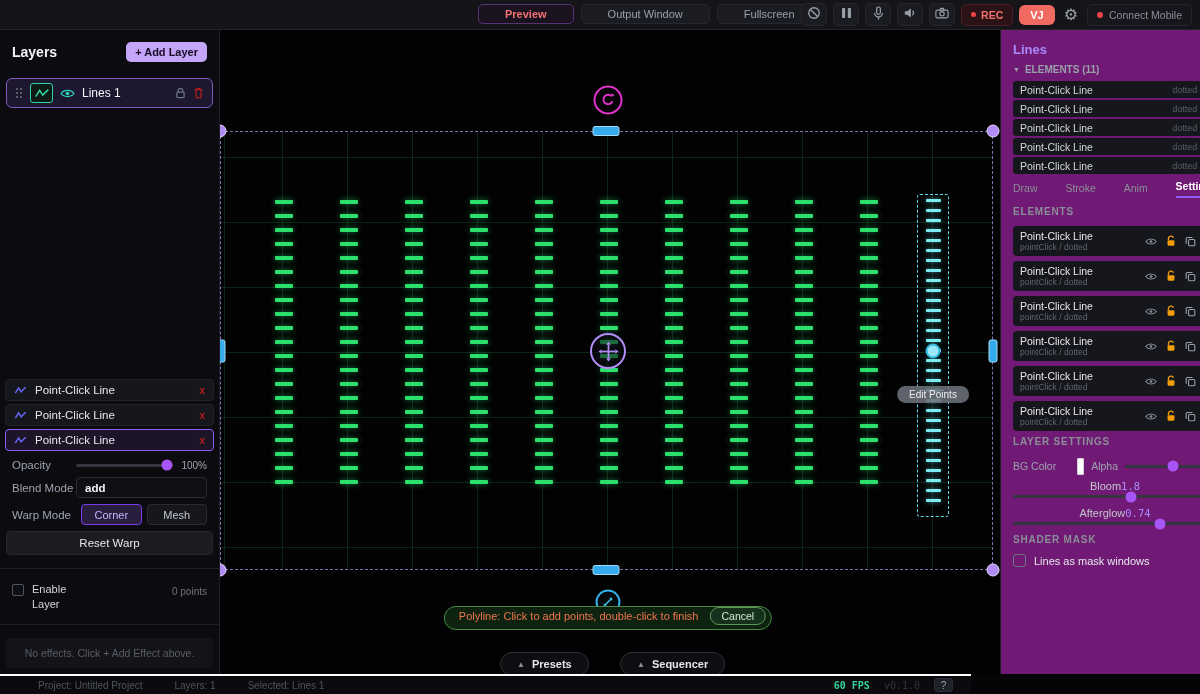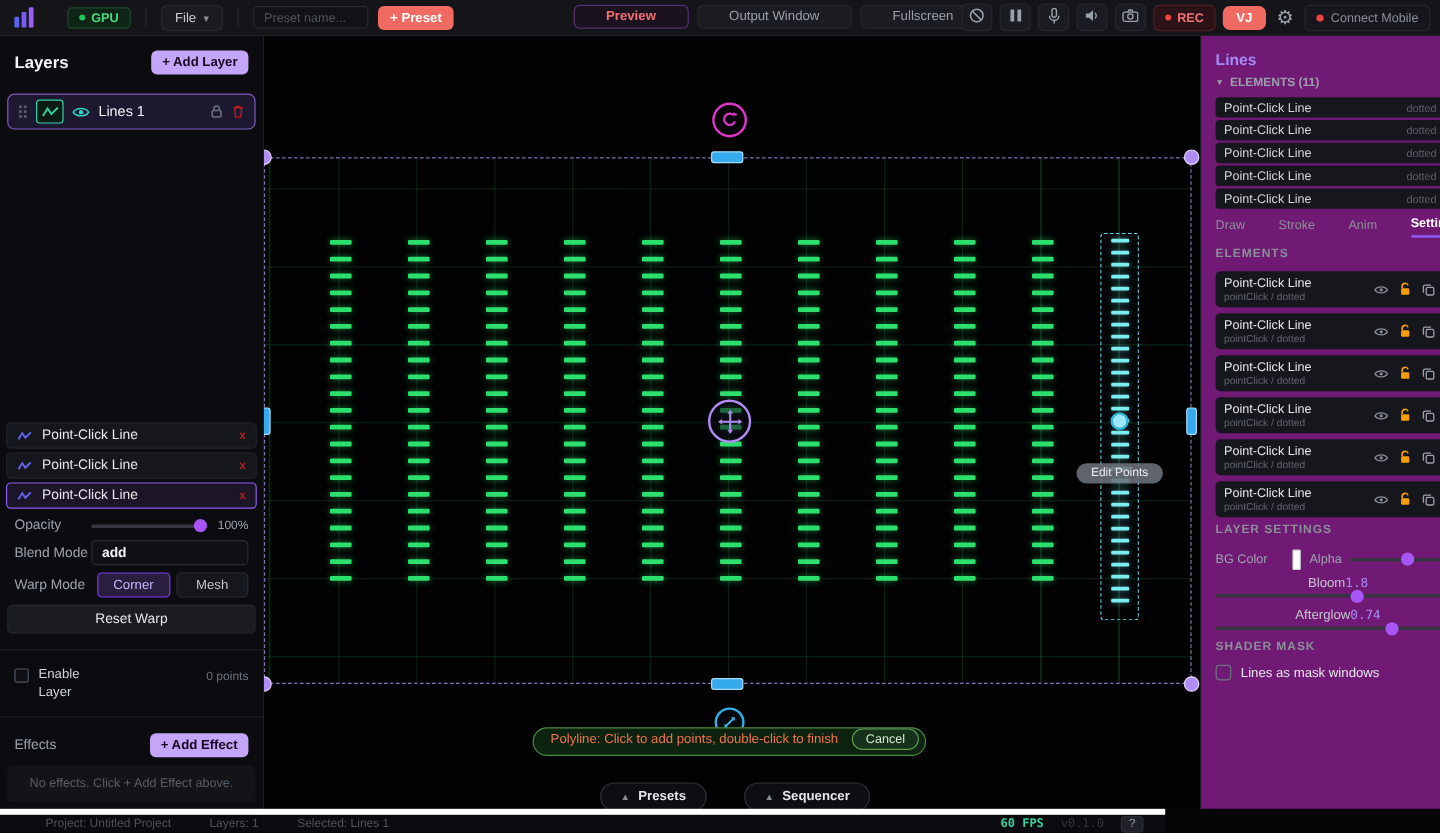--- a/index.html
+++ b/index.html
@@ -135,52 +135,33 @@
   .cv-status-text { color:#7d828c; font-size:10.5px; }
   .grid-btn { width:20px; height:16px; background:#1593ad; border:none; border-radius:3px; color:#eafcff; font-size:11px; font-weight:bold; display:flex; align-items:center; justify-content:center; cursor:pointer; margin-left:6px; }
   .grid-input { width:44px; height:16px; background:#101014; border:1px solid #2a2a32; border-radius:3px; color:#d0d3da; font-size:10px; text-align:center; font-family:"Liberation Sans",sans-serif; }
   .snap-btn { display:flex; align-items:center; gap:4px; background:#2e2713; border:1px solid #6b5d1e; border-radius:3px; color:#e8c546; font-size:10px; font-weight:bold; padding:2px 7px; cursor:pointer; }
   .pill-btn { position:absolute; display:flex; align-items:center; gap:7px; background:#0d0d12; border:1px solid #2f2f38; border-radius:13px; color:#e5e7eb; font-size:11px; font-weight:bold; padding:5px 16px; cursor:pointer; }
   .pill-btn .tri { color:#8a8f97; font-size:8px; }
   .presets-pill { left:280px; top:622px; }
   .sequencer-pill { left:400px; top:622px; }
 
   
-  .statusbar { position:absolute; left:0; top:674px; width:971px; height:20px; background:#0b0b0f; border-top:5px solid #ffffff; display:flex; align-items:center; padding:0 18px 0 38px; z-index:30; }
+  .statusbar { position:absolute; left:0; top:674px; width:971px; height:20px; background:#0b0b0f; border-top:2px solid #ffffff; display:flex; align-items:center; padding:0 18px 0 38px; z-index:30; }
   .sb-left { display:flex; gap:32px; color:#4e535b; font-size:10px; }
   .sb-right { margin-left:auto; display:flex; align-items:center; gap:14px; }
   .sb-fps { color:#34d399; font-size:10px; font-weight:bold; font-family:"DejaVu Sans Mono",monospace; }
   .sb-ver { color:#34343c; font-size:10px; font-family:"DejaVu Sans Mono",monospace; }
   .sb-help { width:19px; height:14px; background:#1f1f27; border:1px solid #2c2c35; border-radius:3px; color:#9aa0a8; font-size:10px; display:flex; align-items:center; justify-content:center; cursor:pointer; }
 </style>
 </head>
 <body>
 
 <div class="app">
 
   <header class="topbar">
-    <div class="tb-left">
-      <div class="logo">
-          <i></i>
-          <i></i>
-          <i></i>
-        </div>
-      <div class="gpu-badge">
-          <span class="dot"></span>
-          <span>GPU</span>
-        </div>
-      <div class="tb-sep"></div>
-      <button class="tb-btn">
-          <span>File</span>
-          <span class="caret">▾</span>
-        </button>
-      <div class="tb-sep"></div>
-      <input class="preset-input" placeholder="Preset name..." style="">
-      <button class="btn-salmon">+ Preset</button>
-    </div>
     <div class="tb-center">
       <button class="tb-btn btn-preview">Preview</button>
       <button class="tb-btn">Output Window</button>
       <button class="tb-btn">Fullscreen</button>
     </div>
     <div class="tb-right">
       <button class="icon-btn">
           <span><svg width="14" height="14" viewBox="0 0 16 16">
               <circle cx="8" cy="8" r="6" fill="none" stroke="currentColor" stroke-width="1.5"></circle>
               <line x1="3.9" y1="3.9" x2="12.1" y2="12.1" stroke="currentColor" stroke-width="1.5"></line>
@@ -307,24 +288,20 @@
       <div class="reset-warp">Reset Warp</div>
 
       <div class="divider"></div>
       <div class="mask-row">
         <span class="checkbox"></span>
         <span class="mask-label">Enable Layer</span>
         <span class="mask-points">0 points</span>
       </div>
       <div class="divider"></div>
 
-      <div class="fx-row">
-        <span class="fx-title">Effects</span>
-        <button class="btn-purple">+ Add Effect</button>
-      </div>
       <div class="fx-msg">No effects. Click + Add Effect above.</div>
     </div>
   </aside>
 
   <main class="canvas">
     <div class="grid-overlay"></div>
     <div class="pattern" style="--green: #2de06d;">
         <div class="gdash" style="left:55px;top:170px;width:18px;height:4px"></div>
         <div class="gdash" style="left:55px;top:184px;width:18px;height:4px"></div>
         <div class="gdash" style="left:55px;top:198px;width:18px;height:4px"></div>

